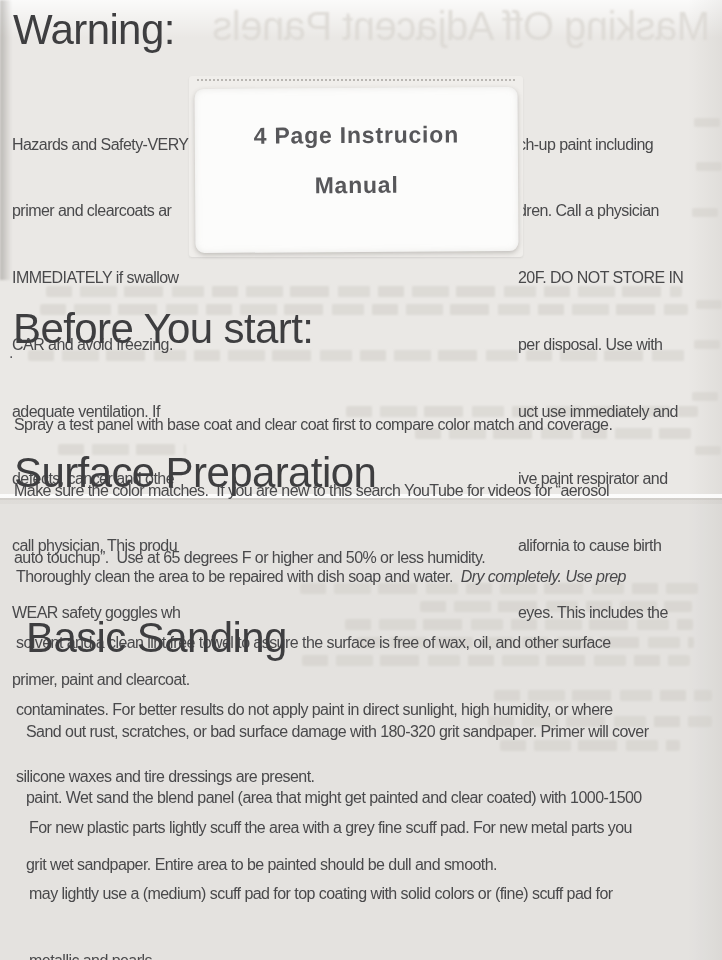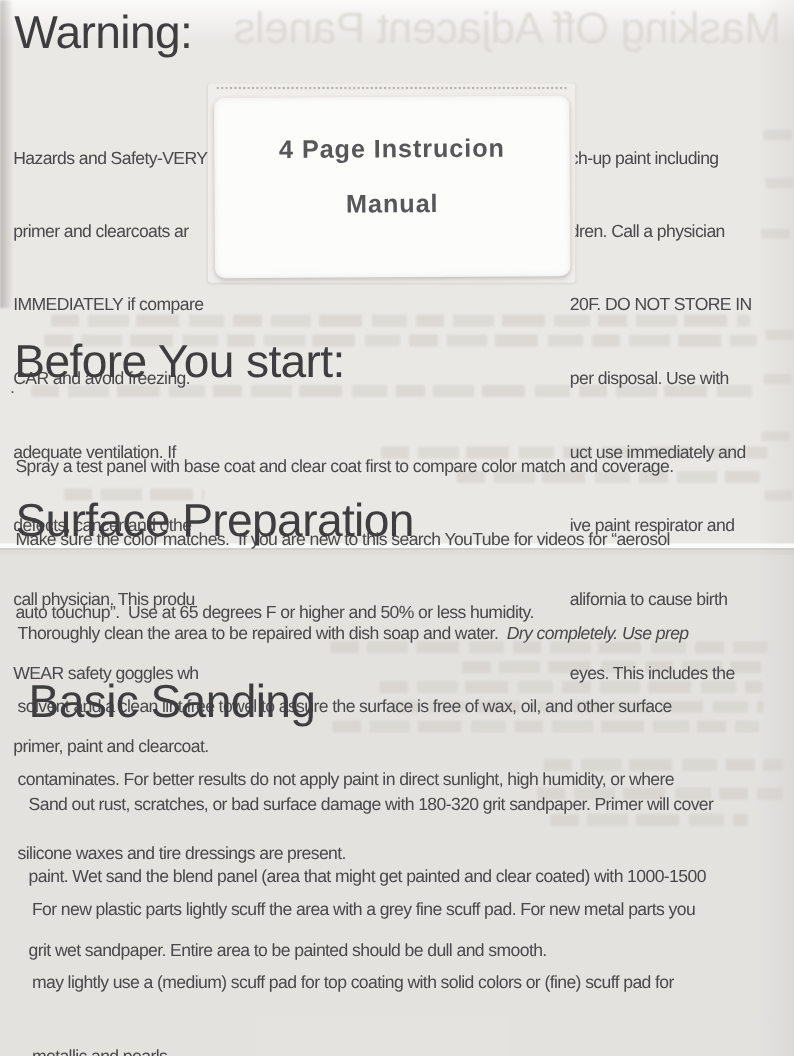--- a/index.html
+++ b/index.html
@@ -96,21 +96,21 @@
   <div class="glm" style="left:696px;top:300px;"></div>
   <div class="glm" style="left:694px;top:340px;"></div>
   <div class="glm" style="left:692px;top:392px;"></div>
   <div class="glm" style="left:695px;top:446px;"></div>
 
   <div class="h" style="left:13px;top:9px;text-align:center;">Warning:</div>
 
   <div class="para" style="left:12px;top:89px;width:700px;">
     <div class="wrow"><span>Hazards and Safety-VERY</span><span class="wr">ch-up paint including</span></div>
     <div class="wrow"><span>primer and clearcoats ar</span><span class="wr">dren. Call a physician</span></div>
-    <div class="wrow"><span>IMMEDIATELY if compare</span><span class="wr">20F. DO NOT STORE IN</span></div>
+    <div class="wrow"><span>IMMEDIATELY if swallow</span><span class="wr">20F. DO NOT STORE IN</span></div>
     <div class="wrow"><span>CAR and avoid freezing.</span><span class="wr">per disposal. Use with</span></div>
     <div class="wrow"><span>adequate ventilation. If </span><span class="wr">uct use immediately and</span></div>
     <div class="wrow"><span>defects, cancer and othe</span><span class="wr">ive paint respirator and</span></div>
     <div class="wrow"><span>call physician. This produ</span><span class="wr">alifornia to cause birth</span></div>
     <div class="wrow"><span>WEAR safety goggles wh</span><span class="wr">eyes. This includes the</span></div>
     <div class="wrow"><span>primer, paint and clearcoat.</span><span class="wr"></span></div>
   </div>
 
   <div class="sticker-backing"></div>
   <div class="sticker">

